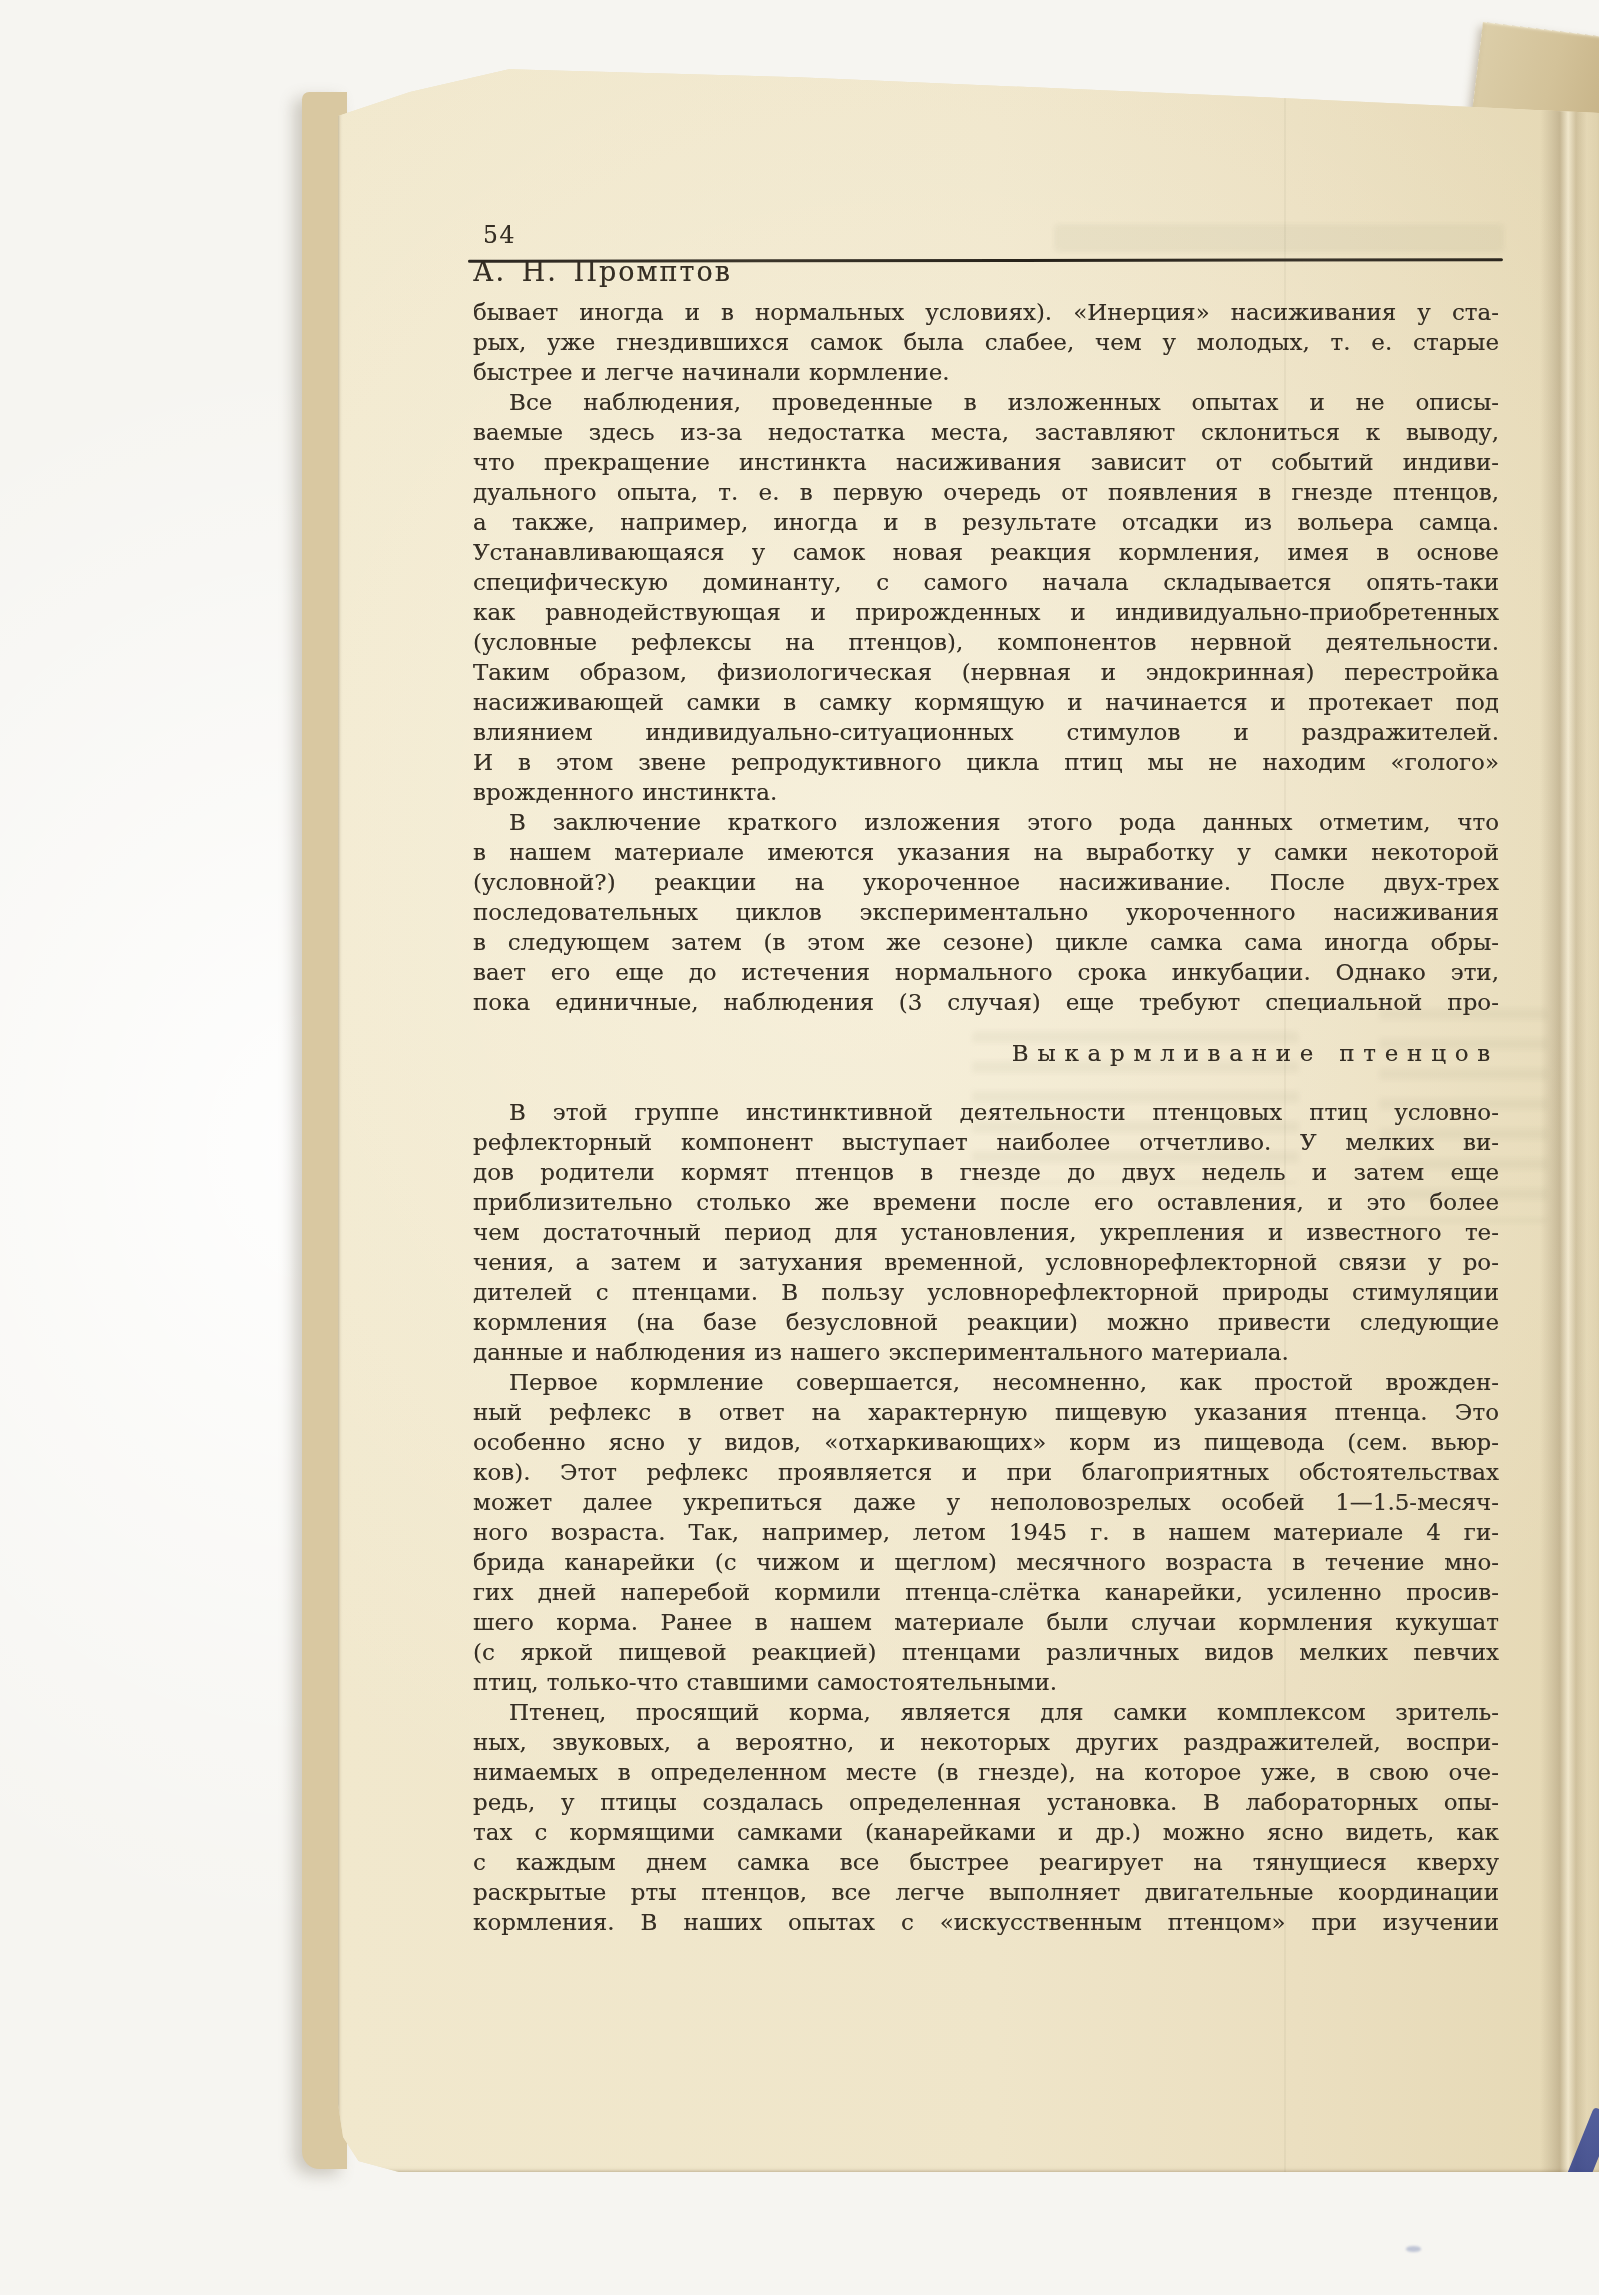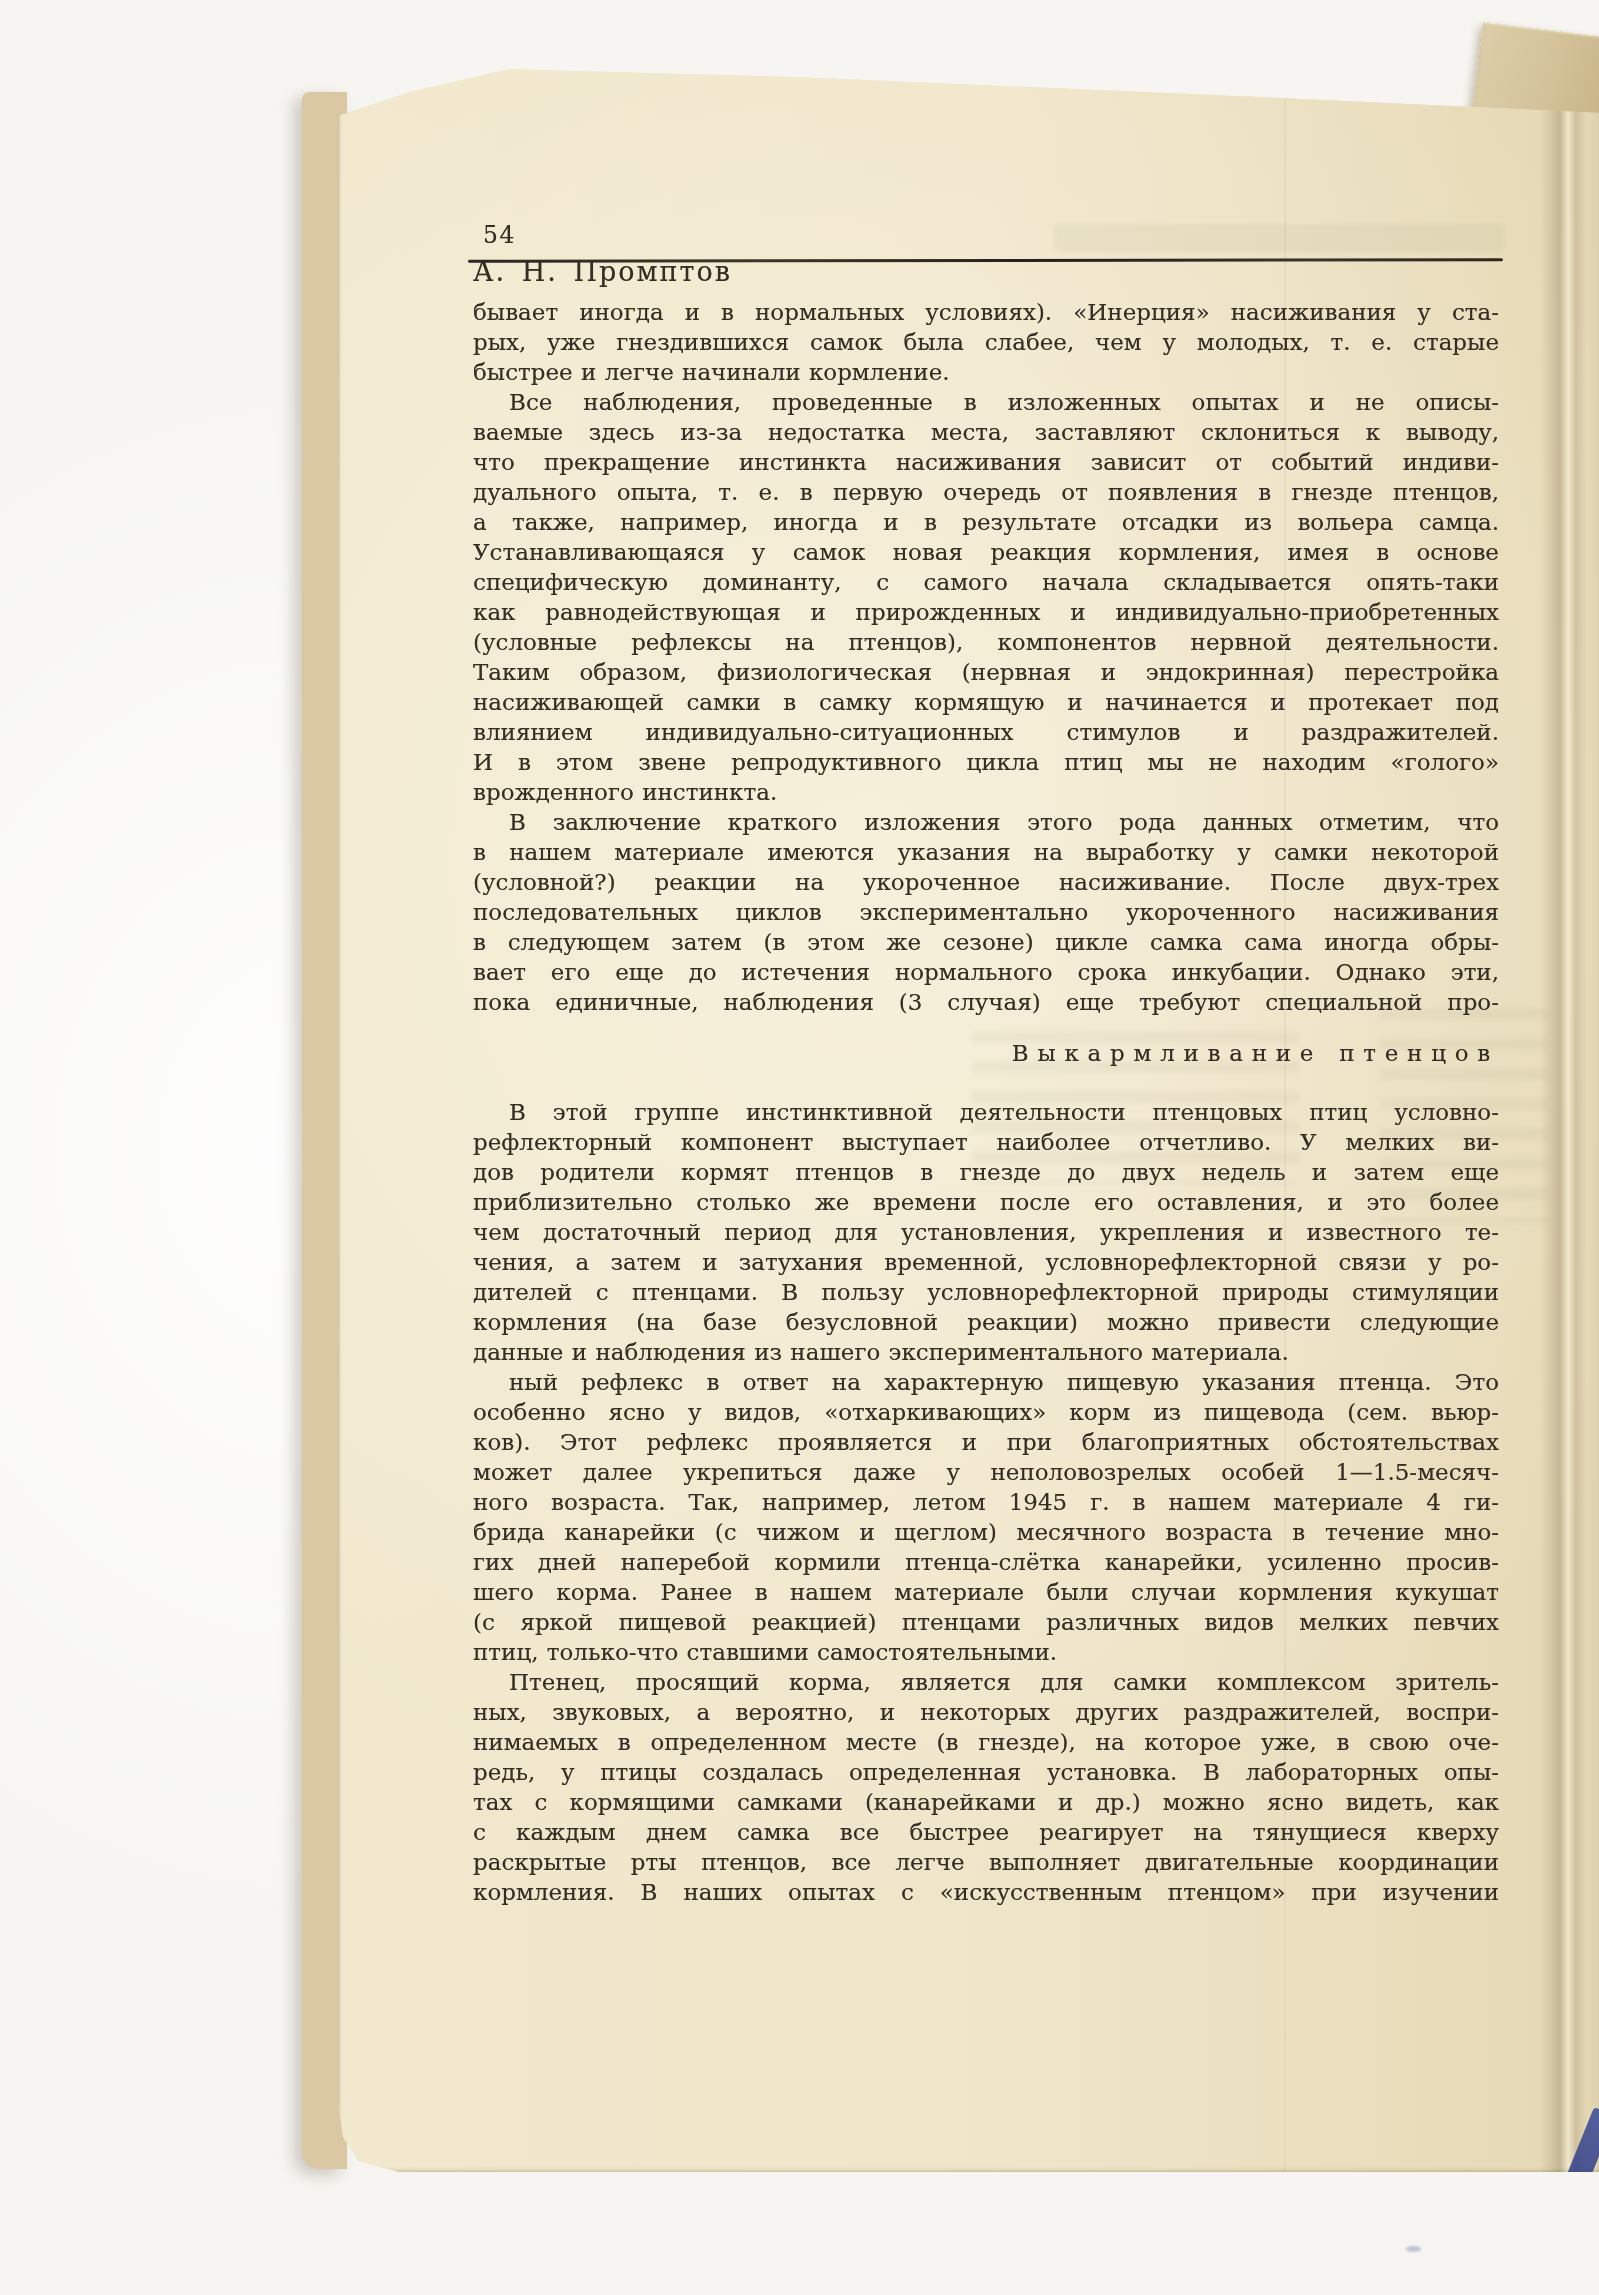--- a/index.html
+++ b/index.html
@@ -153,20 +153,21 @@
           <div class="line">рефлекторный компонент выступает наиболее отчетливо. У мелких ви-</div>
           <div class="line">дов родители кормят птенцов в гнезде до двух недель и затем еще</div>
           <div class="line">приблизительно столько же времени после его оставления, и это более</div>
           <div class="line">чем достаточный период для установления, укрепления и известного те-</div>
           <div class="line">чения, а затем и затухания временной, условнорефлекторной связи у ро-</div>
           <div class="line">дителей с птенцами. В пользу условнорефлекторной природы стимуляции</div>
           <div class="line">кормления (на базе безусловной реакции) можно привести следующие</div>
           <div class="line flush">данные и наблюдения из нашего экспериментального материала.</div>
         </div>
         <div class="para indent">
+          <div class="line">Первое кормление совершается, несомненно, как простой врожден-</div>
           <div class="line">ный рефлекс в ответ на характерную пищевую указания птенца. Это</div>
           <div class="line">особенно ясно у видов, «отхаркивающих» корм из пищевода (сем. вьюр-</div>
           <div class="line">ков). Этот рефлекс проявляется и при благоприятных обстоятельствах</div>
           <div class="line">может далее укрепиться даже у неполовозрелых особей 1—1.5-месяч-</div>
           <div class="line">ного возраста. Так, например, летом 1945 г. в нашем материале 4 ги-</div>
           <div class="line">брида канарейки (с чижом и щеглом) месячного возраста в течение мно-</div>
           <div class="line">гих дней наперебой кормили птенца-слётка канарейки, усиленно просив-</div>
           <div class="line">шего корма. Ранее в нашем материале были случаи кормления кукушат</div>
           <div class="line">(с яркой пищевой реакцией) птенцами различных видов мелких певчих</div>
           <div class="line flush">птиц, только-что ставшими самостоятельными.</div>

